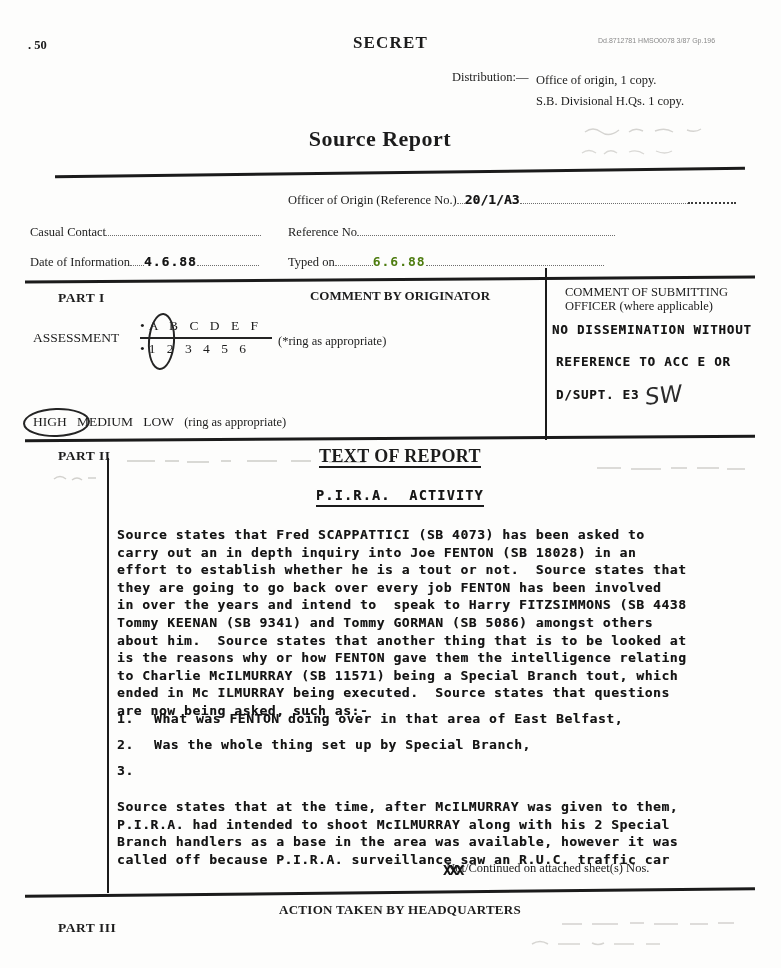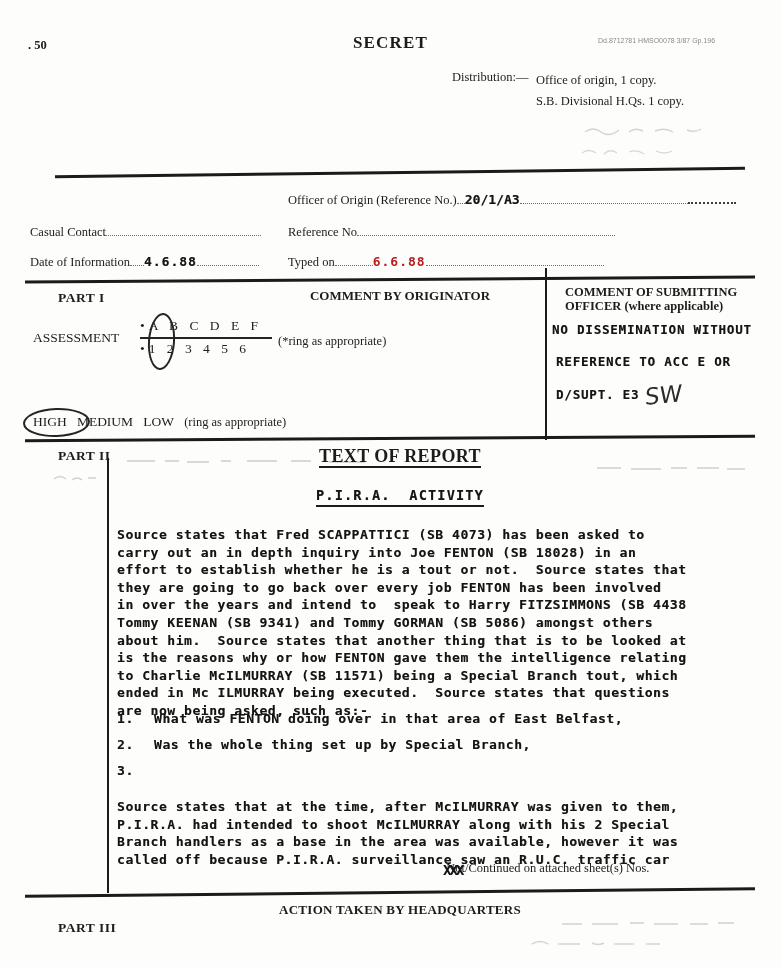--- a/index.html
+++ b/index.html
@@ -7,21 +7,21 @@
     position:relative; width:781px; height:968px;
     background:#fdfdfc; overflow:hidden;
     font-family:"Liberation Serif", serif; color:#1c1c1c;
   }
   .abs { position:absolute; }
   .mono { font-family:"DejaVu Sans Mono", monospace; font-weight:700; color:#141414;
           text-shadow:0.3px 0.3px 0.4px rgba(20,20,20,0.45); }
   .tline { white-space:pre; }
   .rule { position:absolute; background:#1b1b1b; }
   .dotted { display:inline-block; border-bottom:1.6px dotted #6e6e6e; height:11px; }
-  .faded { color:#b91c1c; text-shadow:none; filter:blur(0.3px); }
+  .faded { color:#4d7c0f; text-shadow:none; filter:blur(0.3px); }
   .label { font-size:12.5px; }
   .boldserif { font-weight:700; }
   .ellipse { position:absolute; border:2px solid #242424; border-radius:50%; }
   .bodyline { font-size:13px; line-height:17.6px; letter-spacing:0.55px; }
   .list-item { display:flex; margin-bottom:8.6px; }
   .list-item .num { width:37px; flex:0 0 37px; }
   .squig { position:absolute; opacity:0.55; filter:blur(0.6px); }
 </style>
 </head>
 <body>
@@ -41,20 +41,23 @@
   <div class="abs label" style="left:536px; top:70px; line-height:20.5px;">
     <div>Office of origin, 1 copy.</div>
     <div>S.B. Divisional H.Qs. 1 copy.</div>
   </div>
 
   <svg class="abs squig" style="left:580px; top:120px;" width="170" height="45">
     <path d="M5 12 q8 -6 16 0 t18 -2 m10 2 q6 -5 14 -1 m12 0 q10 -4 18 1 m14 -2 q8 3 14 -1" stroke="#b5b3ae" stroke-width="1.4" fill="none"></path>
     <path d="M2 33 q7 -5 14 0 m8 1 q6 -6 13 -1 m12 -1 q8 -3 15 2 m12 -3 q9 4 16 0" stroke="#bdbbb6" stroke-width="1.3" fill="none"></path>
   </svg>
 
+  <div class="abs" style="left:0; top:126px; width:760px; text-align:center;">
+    <span class="boldserif" style="font-size:22px; letter-spacing:0.5px;">Source Report</span>
+  </div>
 
   <div class="rule" style="left:55px; top:171px; width:690px; height:3px; transform:rotate(-0.7deg);"></div>
 
   <div class="abs" style="left:288px; top:190px;">
     <span class="label">Officer of Origin (Reference No.)</span><span class="dotted" style="width:8px;"></span><span class="mono" style="font-size:13px;">20/1/A3</span><span class="dotted" style="width:168px;"></span><span class="dotted" style="width:48px; border-bottom-color:#3c3c3c; border-bottom-width:2px;"></span>
   </div>
 
   <div class="abs" style="left:30px; top:222px;">
     <span class="label">Casual Contact</span><span class="dotted" style="width:155px;"></span>
   </div>
@@ -84,21 +87,21 @@
   </div>
   <div class="ellipse" style="left:148px; top:313px; width:23px; height:53px; transform:rotate(4deg);"></div>
   <div class="abs" style="left:278px; top:334px; font-size:12.5px;">(*ring as appropriate)</div>
 
 
   <div class="abs" style="left:33px; top:414px; font-size:13.5px;">
     <span>HIGH</span>&nbsp;&nbsp;&nbsp;<span>MEDIUM</span>&nbsp;&nbsp;&nbsp;<span>LOW</span>&nbsp;&nbsp;&nbsp;<span style="font-size:12.5px;">(ring as appropriate)</span>
   </div>
   <div class="ellipse" style="left:23px; top:408px; width:63px; height:25px; transform:rotate(-2deg);"></div>
 
-  <div class="abs" style="left:565px; top:286px; font-size:12.5px; line-height:13.5px;font-weight:bold;">
+  <div class="abs" style="left:565px; top:286px; font-size:12.5px; line-height:13.5px;">
     <div>COMMENT OF SUBMITTING</div>
     <div>OFFICER (where applicable)</div>
   </div>
   <div class="abs mono tline" style="left:552px; top:322px; font-size:12.5px; letter-spacing:0.8px;">NO DISSEMINATION WITHOUT</div>
   <div class="abs mono tline" style="left:556px; top:354px; font-size:12.5px; letter-spacing:0.8px;">REFERENCE TO ACC E OR</div>
   <div class="abs mono tline" style="left:556px; top:387px; font-size:12.5px; letter-spacing:0.8px;">D/SUPT. E3</div>
   <div class="abs" style="left:645px; top:382px; font-family:'DejaVu Sans', sans-serif; font-size:23px;
        transform:rotate(-6deg) skewX(-8deg); color:#2b2b2b;">SW</div>
 
   <div class="abs boldserif" style="left:58px; top:448px; font-size:13.5px; letter-spacing:0.5px;">PART II</div>

